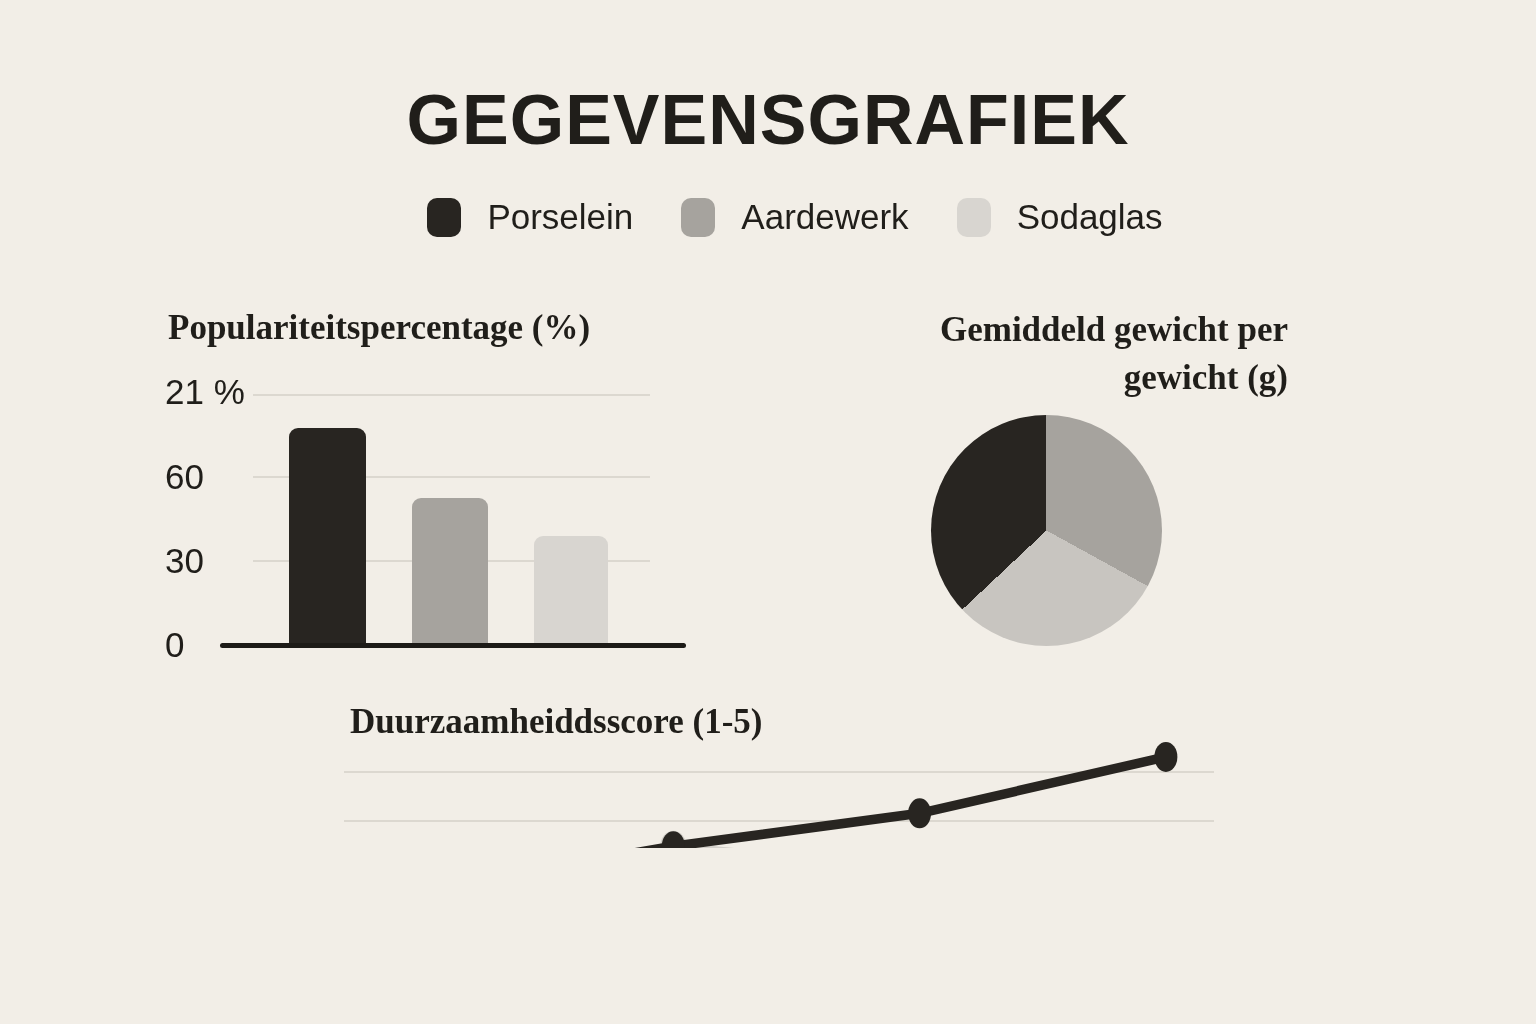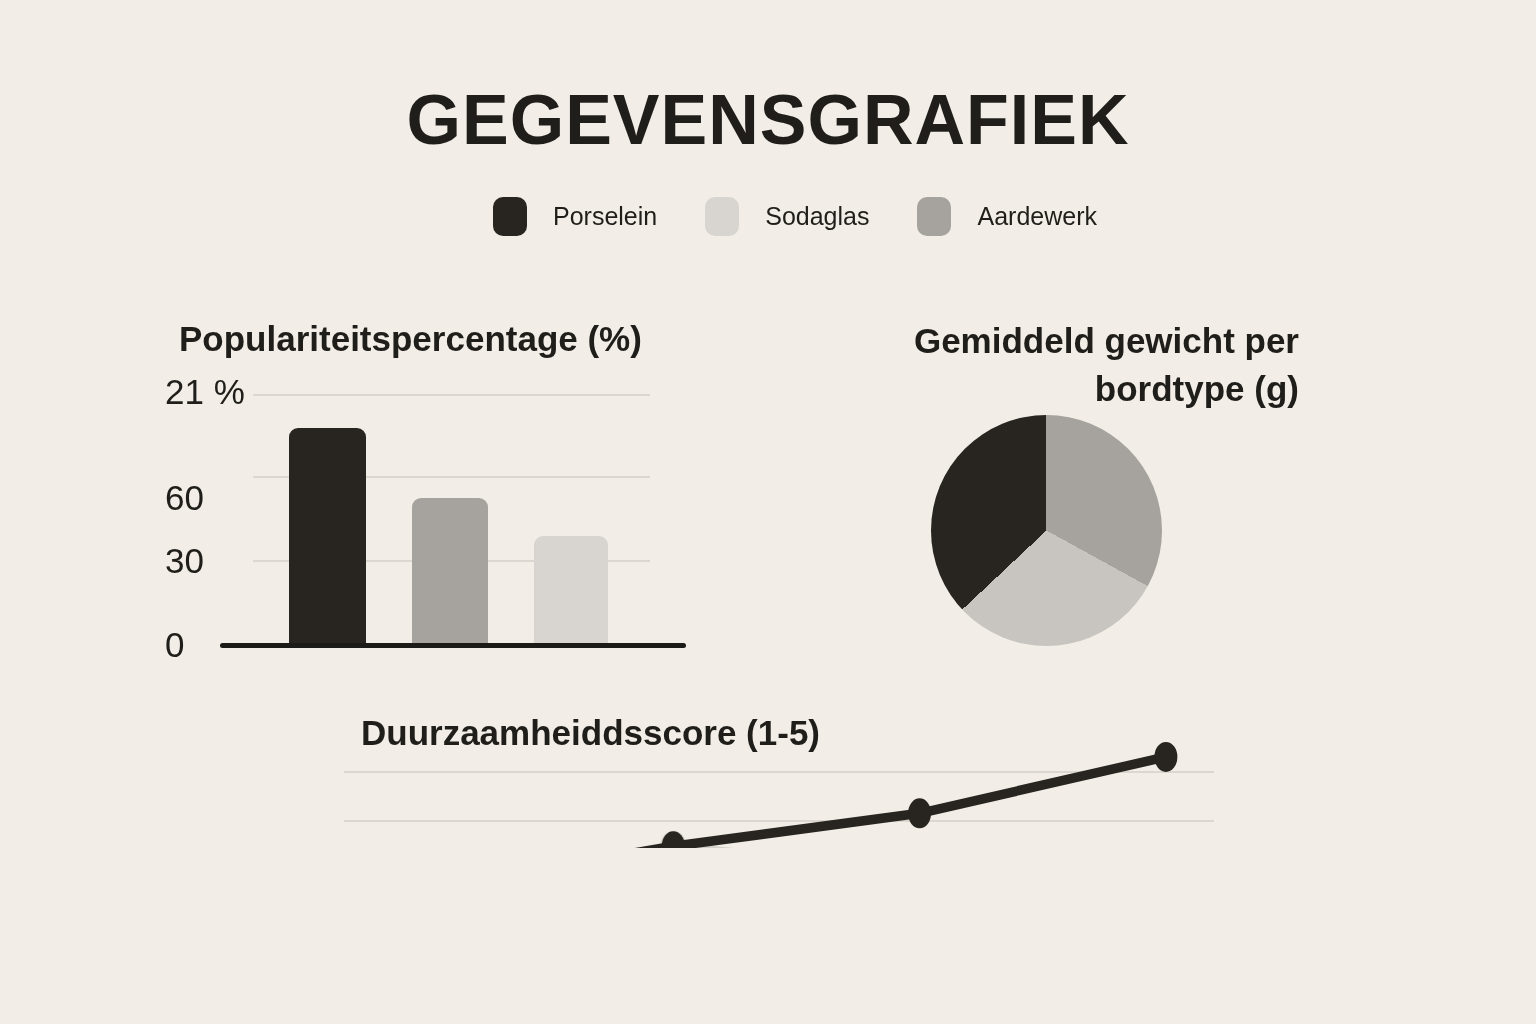--- a/index.html
+++ b/index.html
@@ -11,24 +11,24 @@
   
   .main-title{
     position:absolute;top:80px;left:0;width:100%;margin:0;
     text-align:center;font-size:70px;font-weight:700;letter-spacing:1px;
   }
   
   .legend{
     position:absolute;top:197px;left:0;width:100%;box-sizing:border-box;
     display:flex;justify-content:center;align-items:center;gap:48px;padding-left:54px;
   }
-  .legend-item{display:flex;align-items:center;gap:26px;font-size:25px;}
+  .legend-item{display:flex;align-items:center;gap:26px;font-size:35px;}
   .swatch{width:34px;height:39px;border-radius:10px;}
   
-  .chart-title{position:absolute;margin:16px;font-size:35px;font-weight:600;}
+  .chart-title{position:absolute;margin:5px;font-size:35px;font-weight:600;font-family:Liberation Serif, serif;}
   .bar-title{left:163px;top:303px;}
   .pie-title{left:833px;top:301px;width:450px;text-align:right;line-height:48px;}
   .line-title{left:345px;top:697px;width:800px;text-align:left;}
   
   .ytick{position:absolute;left:165px;font-size:35px;line-height:40px;white-space:nowrap;}
   .bgrid{position:absolute;left:253px;width:397px;height:2px;background:#dcd8d0;}
   .bar{position:absolute;border-radius:9px 9px 0 0;}
   .bar-axis{position:absolute;left:220px;top:643px;width:466px;height:5px;background:#1d1b17;border-radius:3px;}
   
   .pie{position:absolute;left:931px;top:415px;width:231px;height:231px;border-radius:50%;}
@@ -41,45 +41,45 @@
 <div class="canvas" style="background: rgb(242, 238, 231);">
 
   <h1 class="main-title">GEGEVENSGRAFIEK</h1>
 
   <div class="legend">
     <div class="legend-item">
       <span class="swatch" style="background: rgb(40, 37, 33);"></span>
       <span>Porselein</span>
     </div>
     <div class="legend-item">
+      <span class="swatch" style="background: rgb(166, 163, 158);"></span>
+      <span>Aardewerk</span>
+    </div>
+    <div class="legend-item">
       <span class="swatch" style="background: rgb(216, 213, 208);"></span>
       <span>Sodaglas</span>
-    </div>
-    <div class="legend-item">
-      <span class="swatch" style="background: rgb(166, 163, 158);"></span>
-      <span>Aardewerk</span>
     </div>
   </div>
 
   <h2 class="chart-title bar-title">Populariteitspercentage (%)</h2>
   <div class="ytick" style="top:372px">21 %</div>
-  <div class="ytick" style="top:478px">60</div>
+  <div class="ytick" style="top:457px">60</div>
   <div class="ytick" style="top:541px">30</div>
   <div class="ytick" style="top:625px">0</div>
   <div class="bgrid" style="top:394px"></div>
   <div class="bgrid" style="top:476px"></div>
   <div class="bgrid" style="top:560px"></div>
   <div class="bar" style="left: 289px; width: 77px; top: 427.8px; height: 218.2px; background: rgb(40, 37, 33);"></div>
   <div class="bar" style="left: 412px; width: 76px; top: 498px; height: 148px; background: rgb(166, 163, 158);"></div>
   <div class="bar" style="left: 534px; width: 74px; top: 535.8px; height: 110.2px; background: rgb(216, 213, 208);"></div>
   <div class="bar-axis"></div>
 
   <h2 class="chart-title pie-title">
     <span style="display:block">Gemiddeld gewicht per</span>
-    <span style="display:block">bordtype (g)</span>
+    <span style="display:block">gewicht (g)</span>
   </h2>
   <div class="pie" id="pie" style="background: conic-gradient(rgb(166, 163, 158) 0deg, rgb(166, 163, 158) 118.8deg, rgb(200, 197, 192) 118.8deg, rgb(200, 197, 192) 226.8deg, rgb(40, 37, 33) 226.8deg, rgb(40, 37, 33) 360deg);"></div>
 
   <h2 class="chart-title line-title">Duurzaamheiddsscore (1-5)</h2>
   <svg id="linesvg" viewBox="0 0 1536 1024">
       <line x1="344" x2="1214" y1="772" y2="772" stroke="#dcd8d0" stroke-width="2"></line>
       <line x1="344" x2="1214" y1="821" y2="821" stroke="#dcd8d0" stroke-width="2"></line>
       <line x1="344" x2="1214" y1="872" y2="872" stroke="#dcd8d0" stroke-width="2"></line>
       <line x1="336" x2="1216" y1="912" y2="912" stroke="#1d1b17" stroke-width="4.5"></line>
       <polyline points="673.3,846.2 919.6,869.7 1165.9,874.4" fill="none" stroke="#d3d0ca" stroke-width="8" stroke-linecap="round" stroke-linejoin="round"></polyline>

